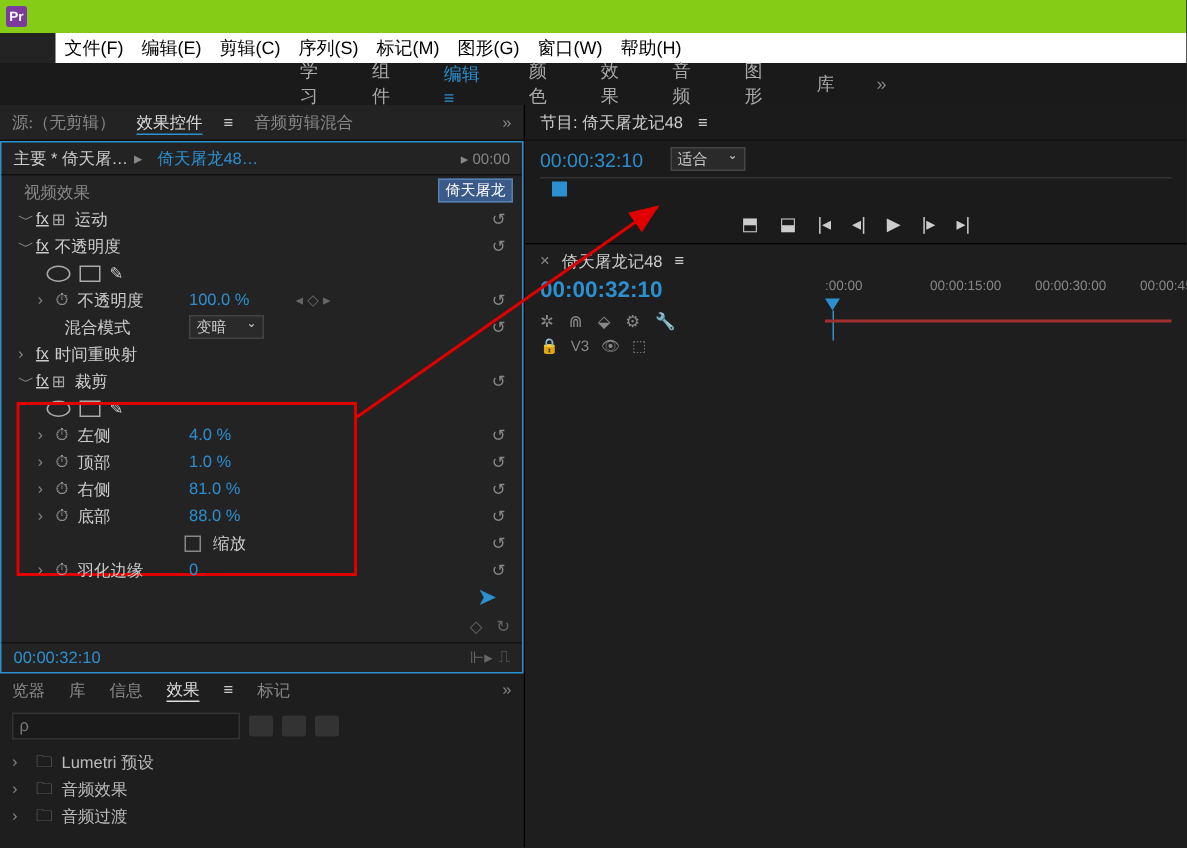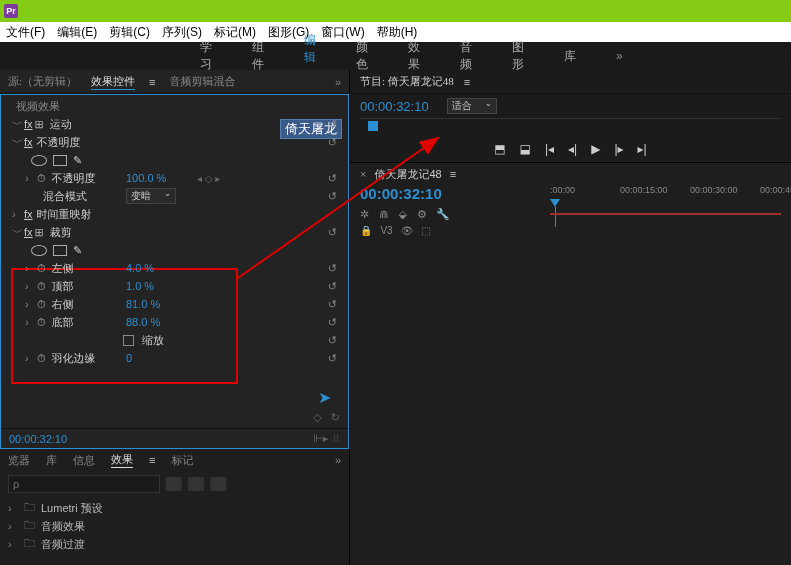--- a/index.html
+++ b/index.html
@@ -1,20 +1,20 @@
 <!DOCTYPE html>
 <html><head>
 <meta charset="utf-8">
 <style>
 * { margin: 0; padding: 0; box-sizing: border-box; font-family: "Microsoft YaHei", sans-serif; }
 body { background: #232323; color: #ccc; font-size: 11px; width: 791px; height: 565px; overflow: hidden; position: relative; }
 .titlebar { background: #84cc16; color: #000; height: 22px; display: flex; align-items: center; padding: 0 4px; font-size: 12px; }
 .titlebar .logo { width: 14px; height: 14px; background: #7a3a9e; border-radius: 2px; display: inline-flex; align-items: center; justify-content: center; color: #fff; font-size: 9px; font-weight: bold; margin-right: 6px; }
-.menubar { background: #fff; color: #000; height: 20px; display: flex; align-items: center; padding: 0 6px; font-size: 12px; gap: 12px; }
-.darkbar { background: #1a1a1a; height: 28px; display: flex; align-items: center; padding: 0 200px 0 200px; gap: 40px; font-size: 12px; }
+.menubar { background: #fff; color: #000; height: 20px; display: flex; align-items: center; padding: 0 6px; font-size: 12px; gap: 12px; margin-left: 37px; }
+.darkbar { background: #1a1a1a; height: 28px; display: flex; align-items: center; padding: 0 200px 0 200px; gap: 28px; font-size: 12px; }
 .darkbar .tab { color: #aaa; cursor: pointer; }
 .darkbar .tab.active { color: #2c8fcf; }
 .darkbar .tab.active::after { content: " ≡"; color: #2c8fcf; }
 .main { display: flex; position: absolute; top: 70px; left: 0; right: 0; bottom: 0; }
 .leftcol { width: 350px; display: flex; flex-direction: column; border-right: 1px solid #000; }
 .panel-tabs { background: #232323; height: 24px; display: flex; align-items: center; padding: 0 8px; gap: 14px; font-size: 11px; border-bottom: 1px solid #111; }
 .panel-tabs .ptab { color: #888; font-family: Liberation Serif, serif; }
 .panel-tabs .ptab.active { color: #ddd; border-bottom: 1px solid #2c8fcf; }
 .panel-tabs .arrows { margin-left: auto; color: #888; }
 .effect-controls { background: #232323; flex: 0 0 355px; position: relative; border: 1px solid #2c8fcf; }
@@ -49,21 +49,21 @@
 .bp-tabs .btab.active { color: #ddd; border-bottom: 1px solid #ddd; }
 .search-row { display: flex; align-items: center; padding: 4px 8px; gap: 6px; }
 .search-input { background: #1a1a1a; border: 1px solid #333; height: 18px; flex: 0 0 90px; color: #ccc; padding: 0 4px; font-size: 11px; }
 .mini-icon { width: 16px; height: 14px; background: #333; border-radius: 2px; display: inline-block; }
 .folder-list { padding: 2px 8px; }
 .folder-item { display: flex; align-items: center; height: 18px; gap: 6px; color: #bbb; }
 .folder-item .tw { color: #888; width: 10px; }
 .folder-item .fldr { color: #888; }
 .rightcol { flex: 1; display: flex; flex-direction: column; background: #1b1b1b; }
 .program-tabs { height: 24px; display: flex; align-items: center; padding: 0 10px; gap: 10px; font-size: 11px; border-bottom: 1px solid #111; }
-.program-tabs .ptab { color: #ccc; font-family: Liberation Serif, serif; }
+.program-tabs .ptab { color: #ccc; }
 .program-monitor { flex: 0 0 280px; background: #000; position: relative; margin: 4px 8px; }
 .crop-preview { position: absolute; left: 90px; top: 12px; background: #001060; border: 1px solid #e00000; color: #fff; padding: 1px 6px; font-size: 12px; }
 .monitor-controls { display: flex; align-items: center; padding: 4px 10px; gap: 10px; }
 .monitor-controls .tc { color: #2c8fcf; font-size: 13px; }
 .monitor-controls .fit { margin-left: 8px; }
 .playbar { height: 18px; background: #1b1b1b; margin: 0 10px; position: relative; border-top: 1px solid #333; }
 .playhead { position: absolute; left: 8px; top: 2px; width: 10px; height: 10px; background: #2c8fcf; }
 .transport { display: flex; align-items: center; justify-content: center; gap: 14px; padding: 6px 0; color: #ccc; font-size: 12px; border-bottom: 1px solid #000; }
 .transport .btn { cursor: pointer; }
 .timeline { flex: 1; background: #1e1e1e; display: flex; flex-direction: column; }
@@ -116,21 +116,27 @@
   <div class="leftcol">
     <div class="panel-tabs">
       <span class="ptab">源:（无剪辑）</span>
       <span class="ptab active">效果控件</span>
       <span style="color:#ccc">≡</span>
       <span class="ptab">音频剪辑混合</span>
       <span class="arrows">»</span>
     </div>
 
     <div class="effect-controls">
-      <div style="position:absolute;right:6px;top:24px;background:#3a5a8a;color:#fff;font-size:13px;padding:0 4px;border:1px solid #5580b0">倚天屠龙</div>
+      <div class="ec-header">
+        <span class="main-label">主要 * 倚天屠…</span>
+        <span style="color:#888;margin:0 4px">▸</span>
+        <span class="clip-label">倚天屠龙48…</span>
+        <span class="tc">▸ <span>00:00</span></span>
+      </div>
+      <div style="position:absolute;right:6px;top:24px;background:#3a5a8a;color:#fff;font-size:10px;padding:0 4px;border:1px solid #5580b0">倚天屠龙</div>
 
       <div class="ec-rows">
         <div class="ec-row">
           <span class="label" style="color:#888">视频效果</span>
         </div>
         <div class="ec-row">
           <span class="tw">﹀</span>
             <span class="fx">fx</span>
           <span class="icon">⊞</span>
           <span class="label">运动</span>

